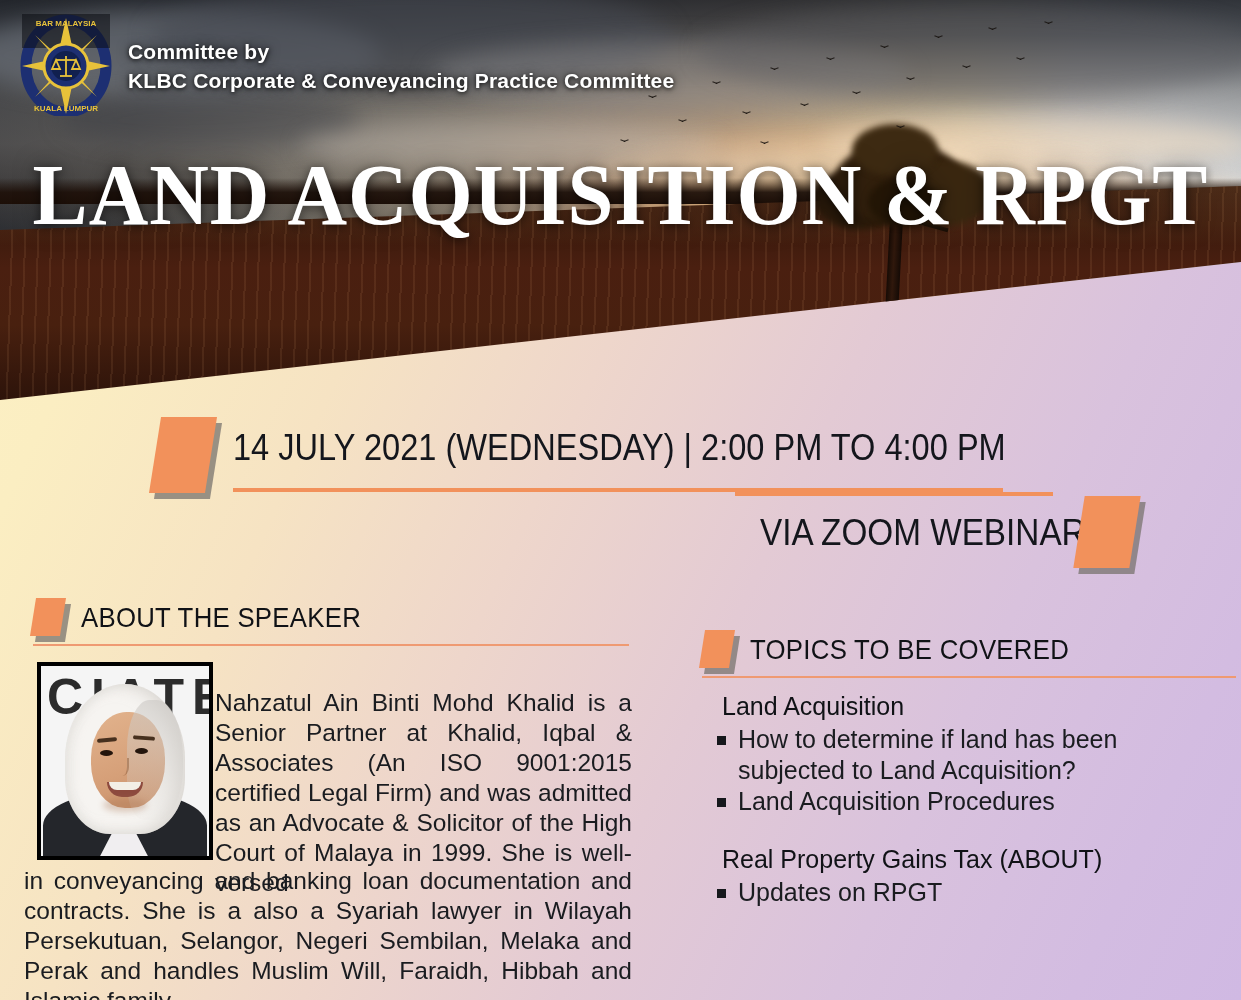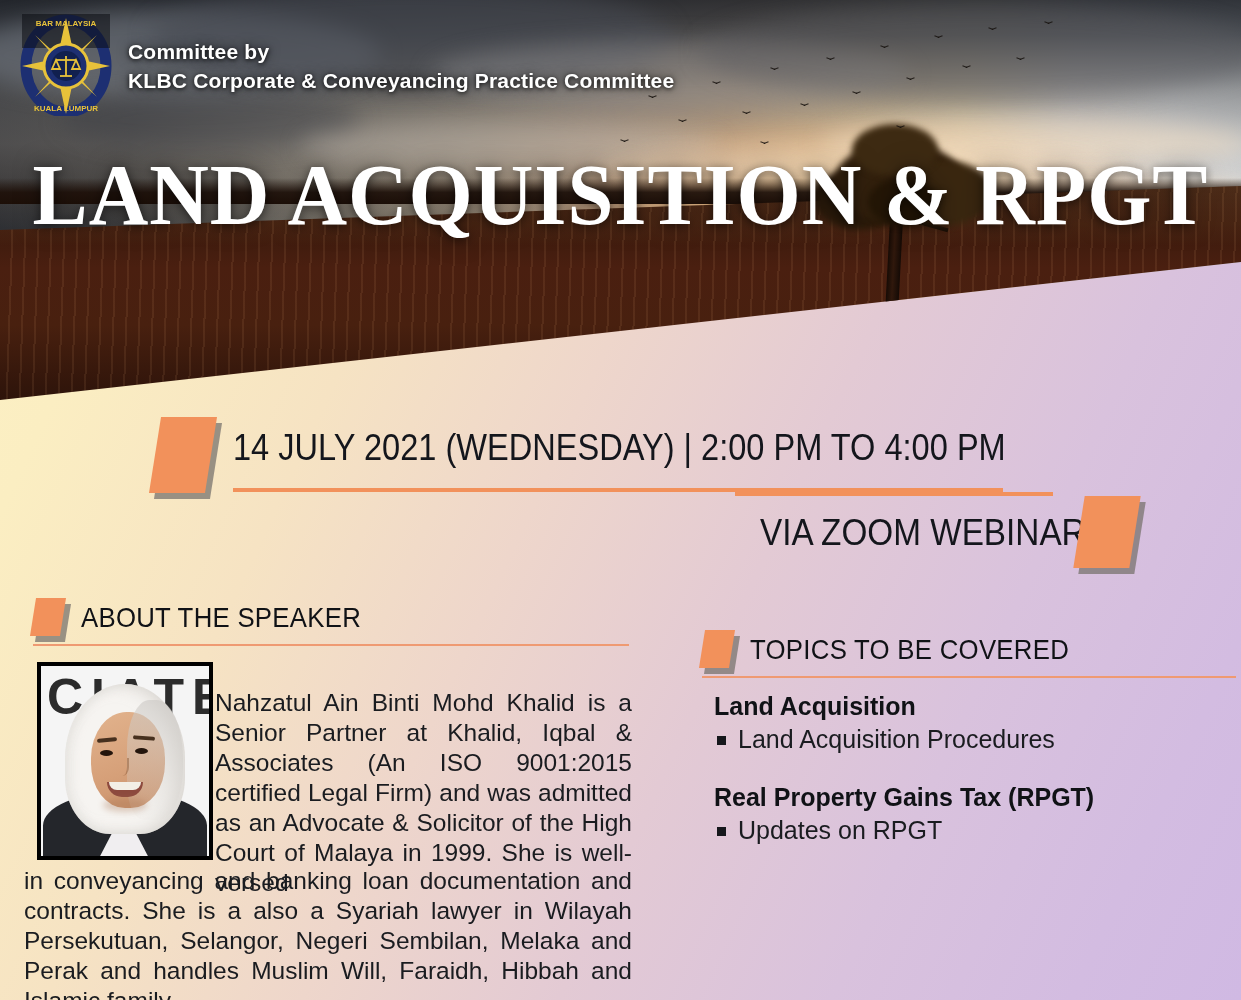--- a/index.html
+++ b/index.html
@@ -268,22 +268,22 @@
   .bio-wide{
     position:absolute;left:24px;top:866px;width:608px;
     font-size:24.5px;line-height:30px;color:#1a1c20;
     text-align:justify;text-justify:inter-word;
   }
 
   
   .topics{position:absolute;left:706px;top:690px;width:500px;}
   .topic-group{margin-bottom:0;}
   .topic-title{
-    font-size:25px;font-weight:bold;color:#101216;
-    margin:0 0 2px 8px;line-height:32px;
+    font-size:25px;font-weight:normal;color:#101216;
+    margin:0 0 2px 16px;line-height:32px;
   }
   .topic-gap{height:26px;}
   ul.tlist{list-style:none;margin:0;padding:0;}
   ul.tlist li{
     position:relative;padding-left:32px;
     font-size:25px;line-height:31px;color:#1a1c20;
     margin-bottom:0;
   }
   ul.tlist li .bul{
     position:absolute;left:11px;top:12px;width:9px;height:9px;background:#16181c;
@@ -439,30 +439,32 @@
       <div class="sec-rule"></div>
     </div>
   </div>
 
   <div class="topics">
 
     <div class="topic-group">
       <div class="topic-title">Land Acquisition</div>
       <ul class="tlist">
         <li><span class="bul"></span>
+          <span>How to determine if land has been subjected to Land Acquisition?</span></li>
+        <li><span class="bul"></span>
           </li>
         <li><span class="bul"></span>
           <span>Land Acquisition Procedures</span></li>
       </ul>
     </div>
 
     <div class="topic-gap"></div>
 
     <div class="topic-group">
-      <div class="topic-title">Real Property Gains Tax (RPGT)</div>
+      <div class="topic-title">Real Property Gains Tax (ABOUT)</div>
       <ul class="tlist">
         <li><span class="bul"></span>
           <span>Updates on RPGT</span></li>
       </ul>
     </div>
 
   </div>
 
 </div>
 

